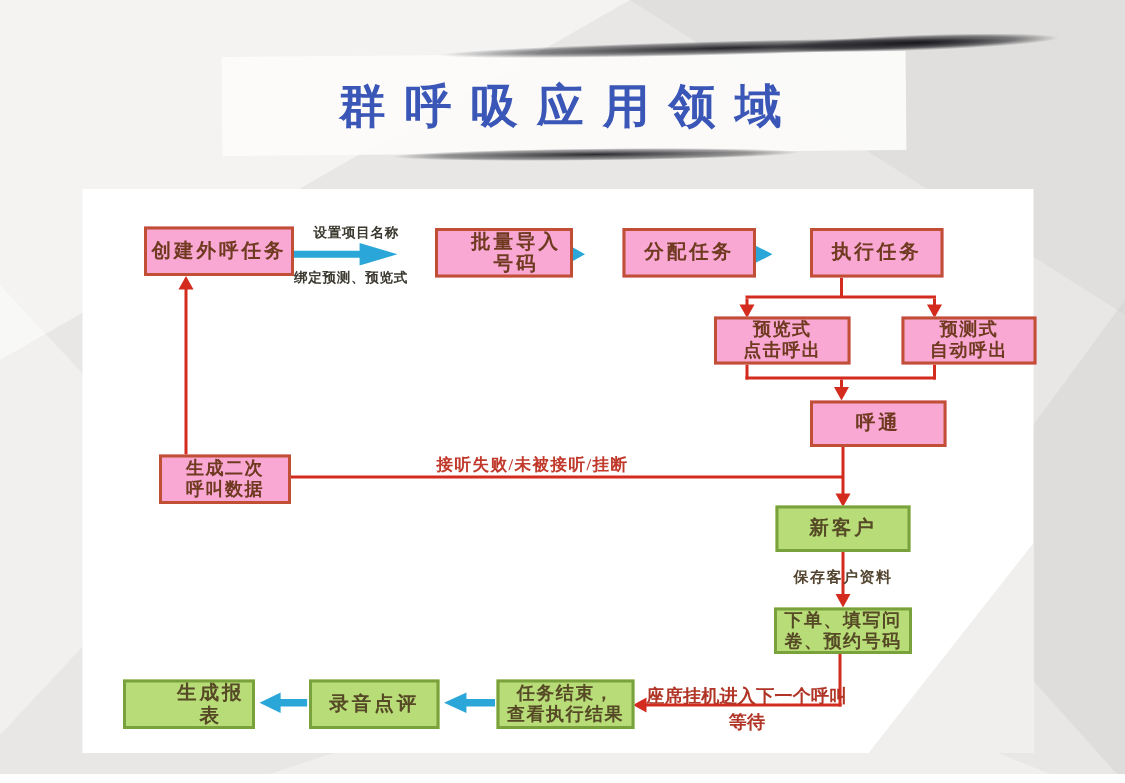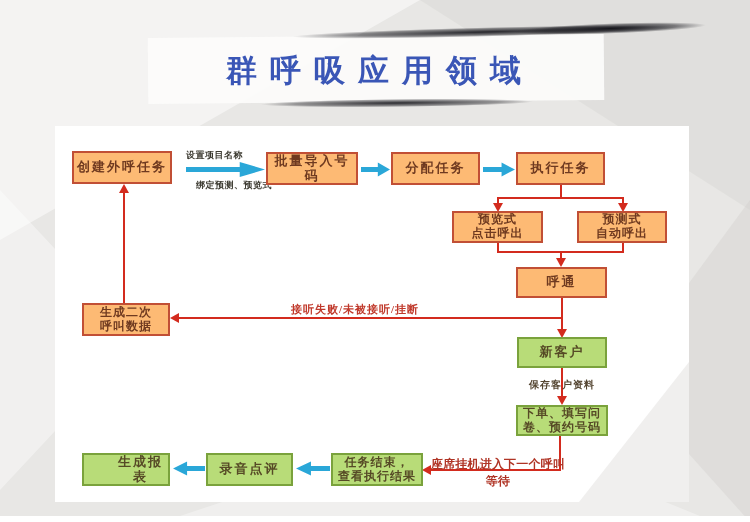--- a/index.html
+++ b/index.html
@@ -34,21 +34,21 @@
 
   
   .panel{position:absolute;left:55px;top:126px;width:634px;height:376px;background:#ffffff;}
   .panel-facet{position:absolute;right:0;bottom:0;width:110px;height:140px;
     background:rgba(212,210,207,.35);clip-path:polygon(100% 0,0 100%,100% 100%);}
 
   
   .box{position:absolute;box-sizing:border-box;display:flex;align-items:center;justify-content:center;
     text-align:center;font-weight:bold;white-space:pre-line;
     font-family:"Liberation Serif","DejaVu Serif",serif;}
-  .box-orange{background:#fdba74;border:2px solid #c14f35;color:#6f3a20;}
+  .box-orange{background:#f9a8d4;border:2px solid #c14f35;color:#6f3a20;margin-left:24px;}
   .box-green{background:#b8dc78;border:2px solid #7aa23c;color:#564a26;}
   .fs1{font-size:13px;letter-spacing:2px;line-height:1.1;}
   .fs2{font-size:12px;letter-spacing:1px;line-height:1.15;}
 
   
   .rline{position:absolute;background:#d32b1e;}
   .arr{position:absolute;width:0;height:0;}
   .arr-down{border-left:5px solid transparent;border-right:5px solid transparent;border-top:9px solid #d32b1e;}
   .arr-up{border-left:5px solid transparent;border-right:5px solid transparent;border-bottom:9px solid #d32b1e;}
   .arr-left{border-top:5px solid transparent;border-bottom:5px solid transparent;border-right:9px solid #d32b1e;}
@@ -112,29 +112,29 @@
   <div class="rline" style="left:561px;top:368px;width:2px;height:30px;"></div>
   <div class="arr arr-down" style="left:557px;top:396px;"></div>
   <div class="lbl lbl-save" style="left:511px;top:378px;width:102px;text-align:center;">保存客户资料</div>
 
   <div class="rline" style="left:559px;top:436px;width:2px;height:35px;"></div>
   <div class="rline" style="left:430px;top:469px;width:131px;height:2px;"></div>
   <div class="arr arr-left" style="left:422px;top:465px;"></div>
   <div class="lbl lbl-redsmall" style="left:428px;top:456px;width:140px;text-align:center;">座席挂机进入下一个呼叫等待</div>
 
   <div class="barrow barrow-right-long" style="left:186px;top:161px;width:79px;height:17px;"></div>
-  <div class="lbl lbl-dark" style="left:186px;top:149px;width:80px;text-align:left;">设置项目名称</div>
+  <div class="lbl lbl-dark" style="left:186px;top:149px;width:80px;text-align:right;">设置项目名称</div>
   <div class="lbl lbl-dark" style="left:180px;top:179px;width:92px;text-align:right;">绑定预测、预览式</div>
   <div class="barrow barrow-right" style="left:361px;top:162px;width:29px;height:15px;"></div>
   <div class="barrow barrow-right" style="left:483px;top:162px;width:32px;height:15px;"></div>
   <div class="barrow barrow-left" style="left:296px;top:461px;width:34px;height:15px;"></div>
   <div class="barrow barrow-left" style="left:173px;top:461px;width:32px;height:15px;"></div>
 
   <div class="box box-orange fs1" style="left:72px;top:151px;width:100px;height:33px;">创建外呼任务</div>
-  <div class="box box-orange fs1" style="left:266px;top:152px;width:92px;height:33px;">批量导入号码</div>
+  <div class="box box-orange fs1" style="left:266px;top:152px;width:92px;height:33px;padding-left:16px;">批量导入号码</div>
   <div class="box box-orange fs1" style="left:391px;top:152px;width:89px;height:33px;">分配任务</div>
   <div class="box box-orange fs1" style="left:516px;top:152px;width:89px;height:33px;">执行任务</div>
   <div class="box box-orange fs2" style="left:452px;top:211px;width:91px;height:32px;">预览式
 点击呼出</div>
   <div class="box box-orange fs2" style="left:577px;top:211px;width:90px;height:32px;">预测式
 自动呼出</div>
   <div class="box box-orange fs1" style="left:516px;top:267px;width:91px;height:31px;">呼通</div>
   <div class="box box-orange fs2" style="left:82px;top:303px;width:88px;height:33px;">生成二次
 呼叫数据</div>
   <div class="box box-green fs1" style="left:517px;top:337px;width:90px;height:31px;">新客户</div>

